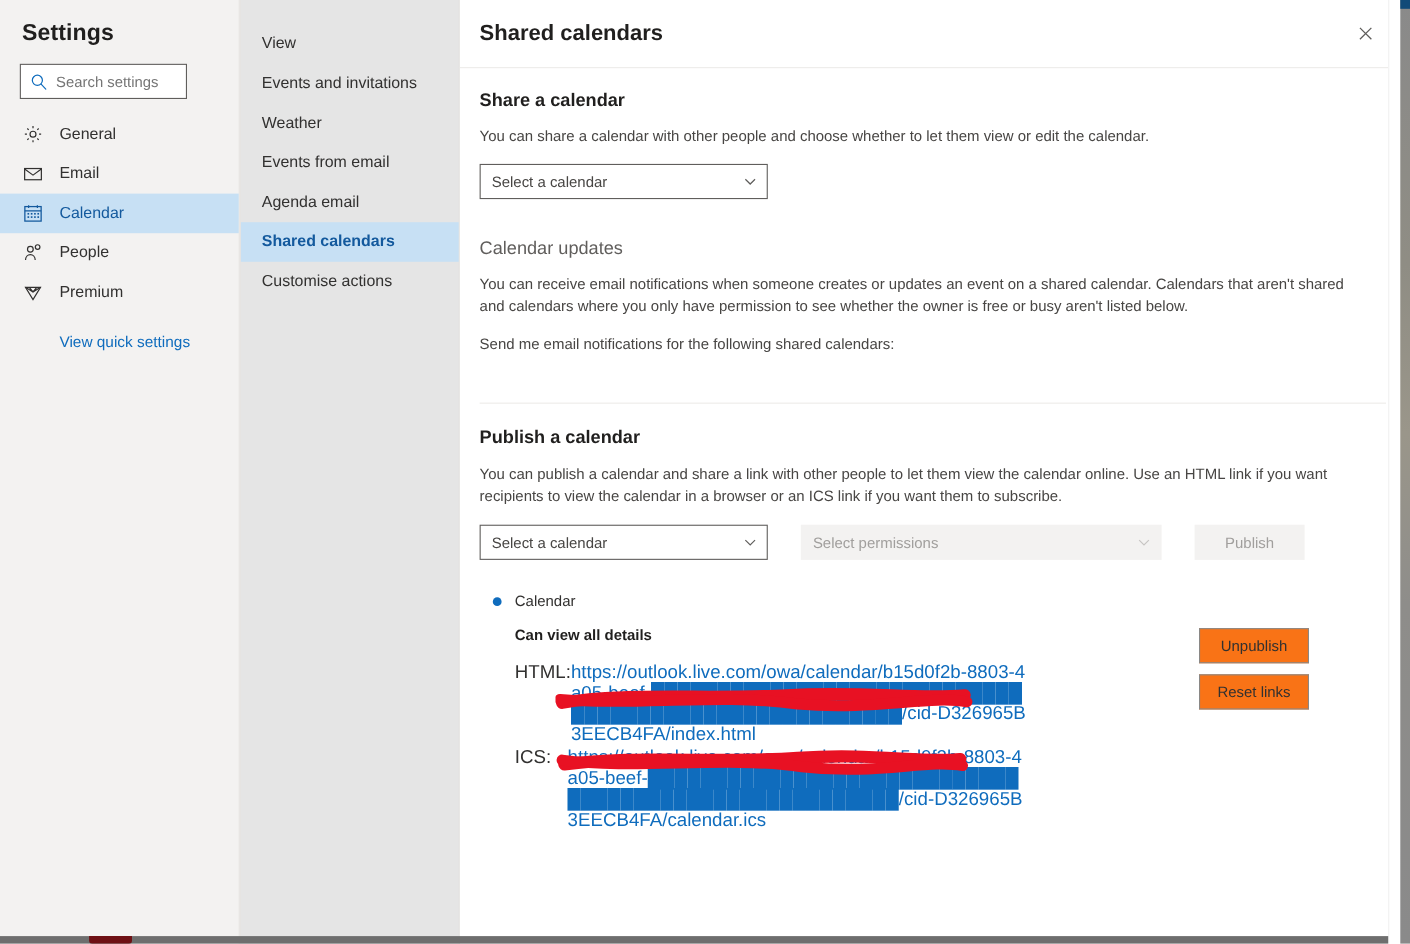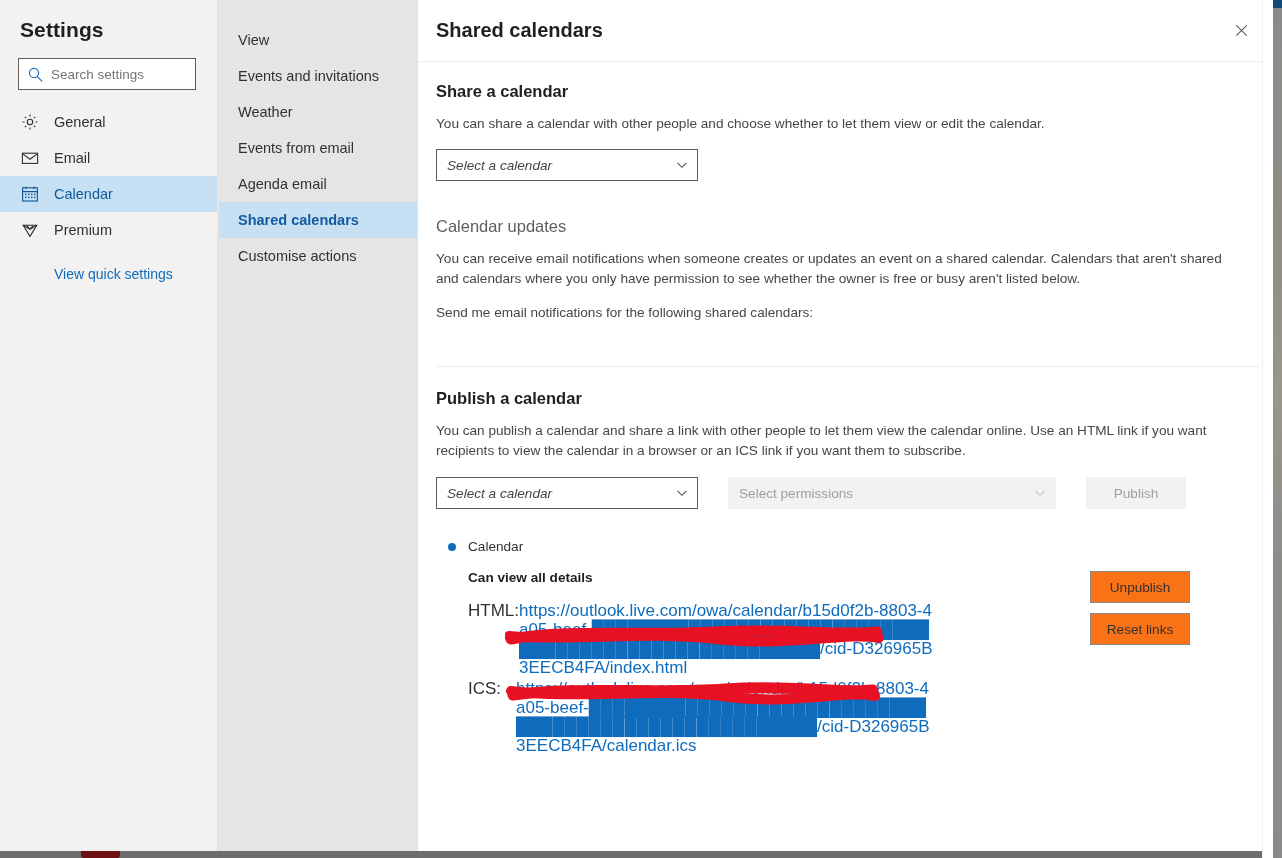--- a/index.html
+++ b/index.html
@@ -30,21 +30,21 @@
   }
   .settings-title {
     font-size: 21px;
     font-weight: 600;
     color: #201f1e;
     padding: 6px 0 0 20px;
     letter-spacing: .1px;
   }
   .search-wrap {
     margin: 16px 0 0 18px;
-    width: 178px;
+    width: 152px;
     height: 32px;
     background: #ffffff;
     border: 1px solid #605e5c;
     display: flex;
     align-items: center;
     padding: 0 8px;
   }
   .search-icon { width: 17px; height: 17px; margin-right: 7px; flex: 0 0 17px; display:block; }
   .search-input {
     border: 0; outline: 0; background: transparent;
@@ -189,21 +189,21 @@
     background: #edebe9;
     margin: 24px 0 0 0;
   }
 
   .row-controls {
     display: flex;
     align-items: center;
     gap: 30px;
     margin-top: 16px;
   }
-  .combo-cal  { width: 262px; font-style: italic; }
+  .combo-cal  { width: 262px; }
   .combo-perm { width: 328px; }
 
   
   .published {
     margin-top: 30px;
     position: relative;
     display: flex;
     align-items: flex-start;
   }
   .published-left { flex: 1 1 auto; position: relative; }
@@ -347,20 +347,30 @@
               <rect x="5" y="12.6" width="1.5" height="1.5"></rect>
               <rect x="8" y="12.6" width="1.5" height="1.5"></rect>
               <rect x="11" y="12.6" width="1.5" height="1.5"></rect>
               <rect x="14" y="12.6" width="1.5" height="1.5"></rect>
             </g>
           </svg>
         </span>
         <span class="nav-label">Calendar</span>
       </div>
 
+      <div class="nav-item">
+        <span class="ico">
+          <svg viewBox="0 0 20 20" width="20" height="20" fill="none" stroke="#323130" stroke-width="1.1">
+            <circle cx="7.6" cy="6.6" r="2.6"></circle>
+            <path d="M3.2 16.4c0-3 2-4.9 4.4-4.9s4.4 1.9 4.4 4.9"></path>
+            <circle cx="14.2" cy="4.6" r="2.1"></circle>
+          </svg>
+        </span>
+        <span class="nav-label">People</span>
+      </div>
 
       <div class="nav-item">
         <span class="ico">
           <svg viewBox="0 0 20 20" width="20" height="20" fill="none" stroke="#323130" stroke-width="1.1">
             <path d="M3.2 5.2h13.6l-6.8 11.2z"></path>
             <path d="M3.2 5.2 10 9.4l6.8-4.2M6.6 5.2 10 9.4l3.4-4.2"></path>
           </svg>
         </span>
         <span class="nav-label">Premium</span>
       </div>

